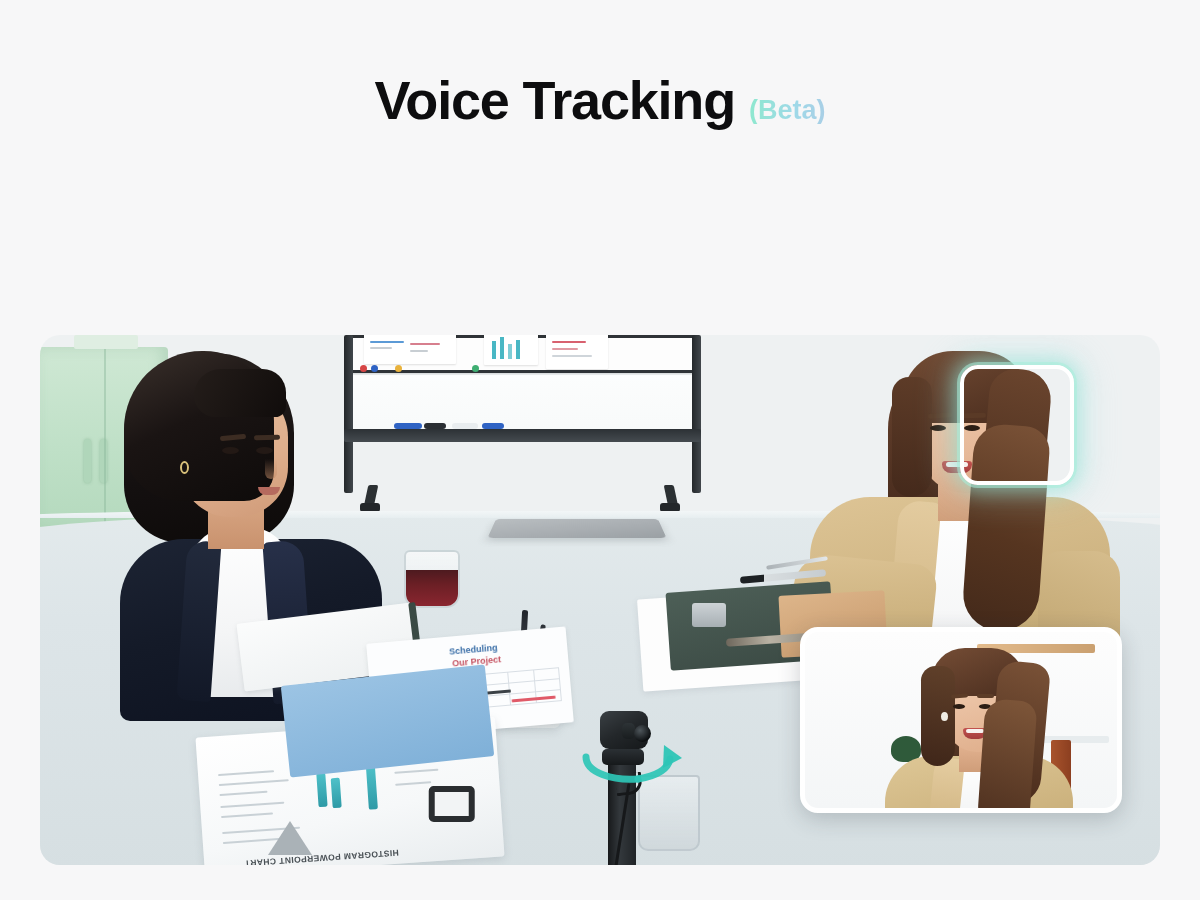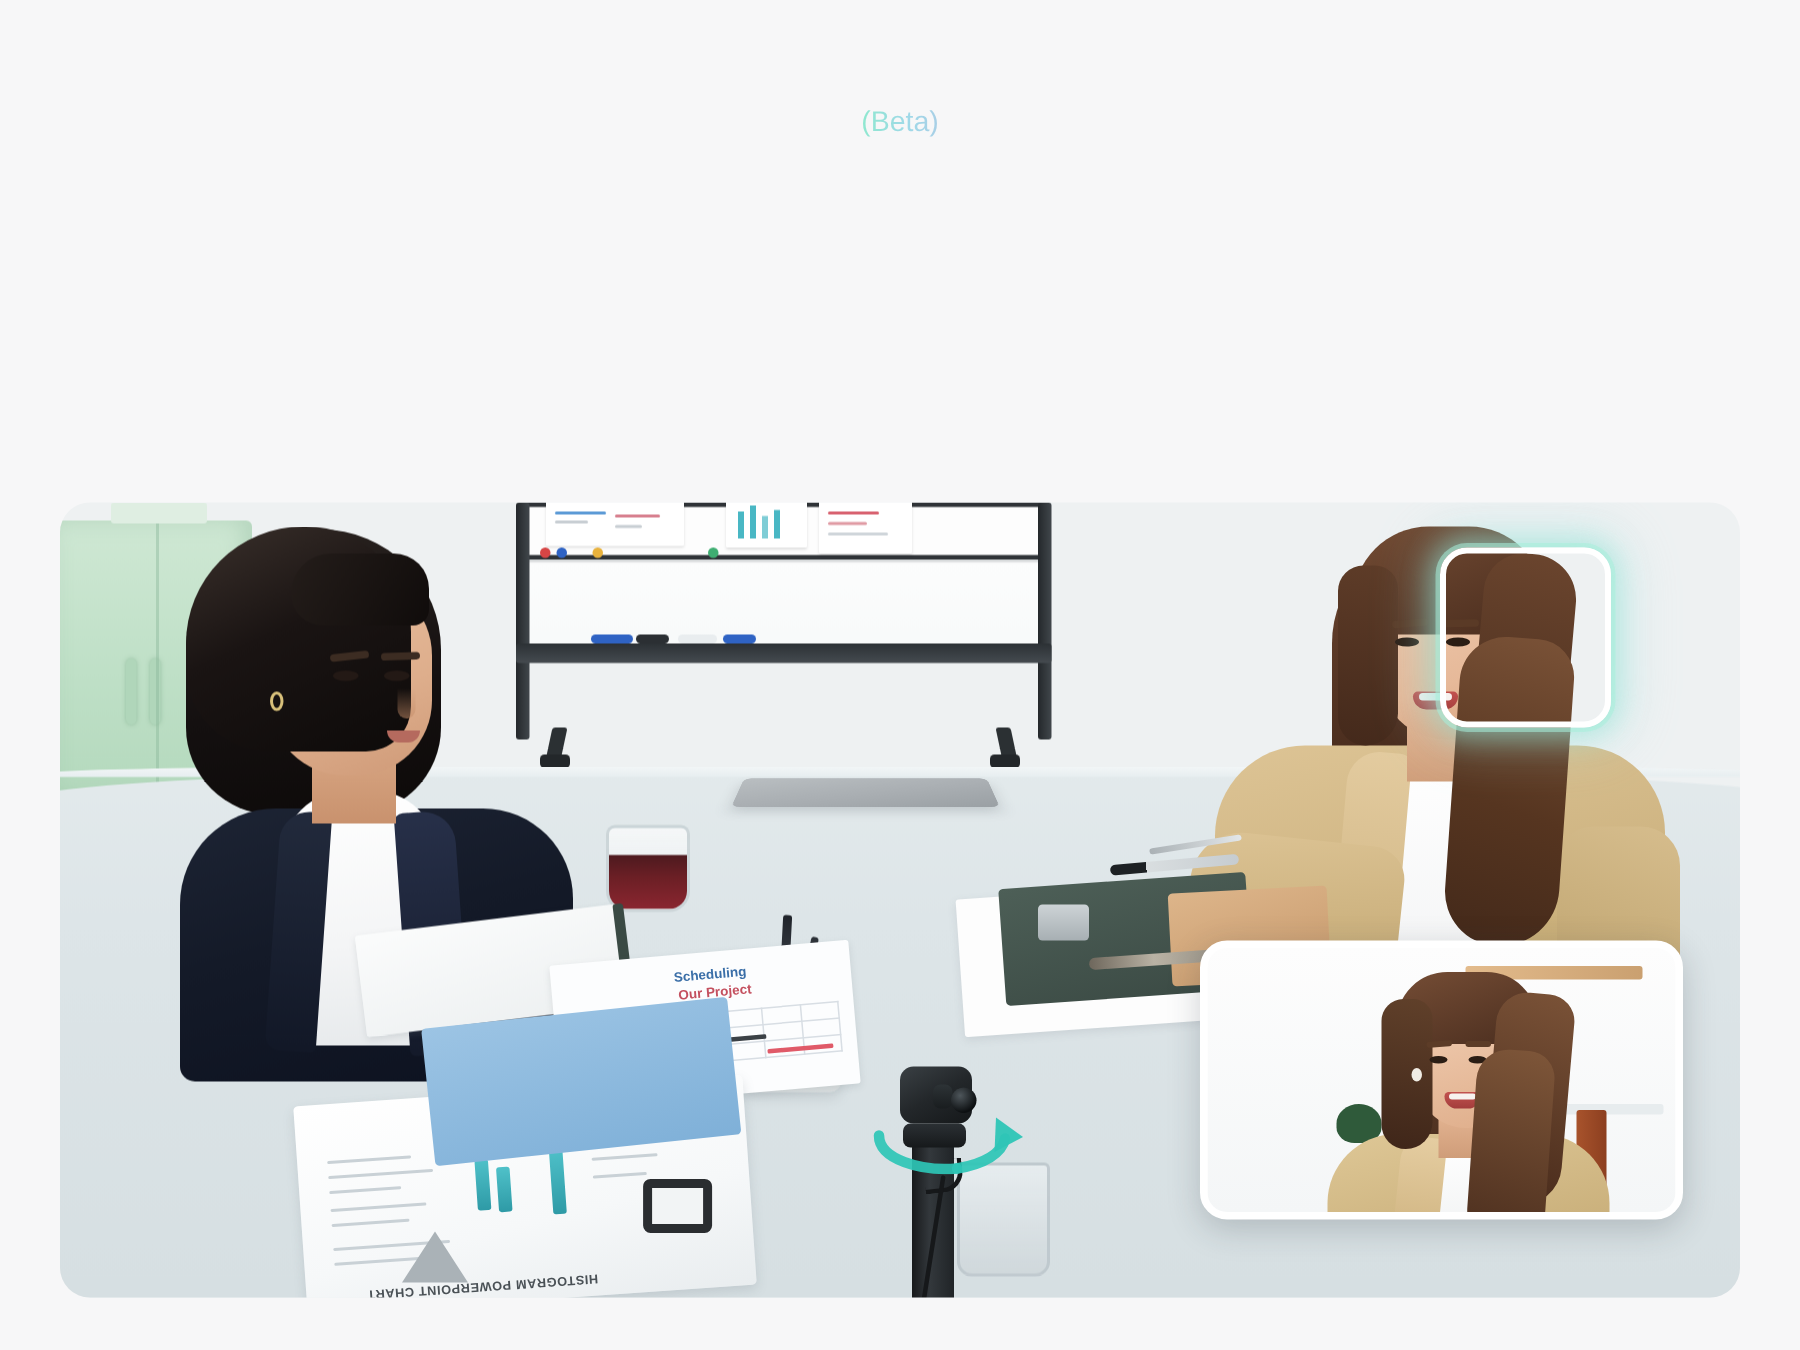--- a/index.html
+++ b/index.html
@@ -25,21 +25,21 @@
   }
   .title-row {
     display:flex; align-items:baseline; justify-content:center; gap:14px;
     white-space:nowrap;
   }
   .title-main {
     font-size:54px; font-weight:700; color:#0d0d0f;
     letter-spacing:-1.2px; line-height:1.05;
   }
   .title-beta {
-    font-size:19px; font-weight:400; line-height:1;
+    font-size:27px; font-weight:700; line-height:1;
     background:linear-gradient(90deg,#8fe8cf 0%,#9fd9e8 60%,#a9cfe6 100%);
     -webkit-background-clip:text; background-clip:text;
     -webkit-text-fill-color:transparent; color:#9bdfd6;
   }
 
   .subtitle {
     margin:52px auto 0;
     width:1110px;
     font-size:27px; line-height:1.40;
     color:#111114; font-weight:400;
@@ -645,20 +645,21 @@
   }
   .scene-soft { filter:blur(0.35px); }
 </style>
 </head>
 <body>
 
 <div id="page">
 
   <div class="header">
     <div class="title-row">
+      <span class="title-main">Voice Tracking</span>
       <span class="title-beta">(Beta)</span>
     </div>
   </div>
 
   <div class="photo-card">
 
     <div class="scene-soft">
 
       <div class="wall"></div>
 

